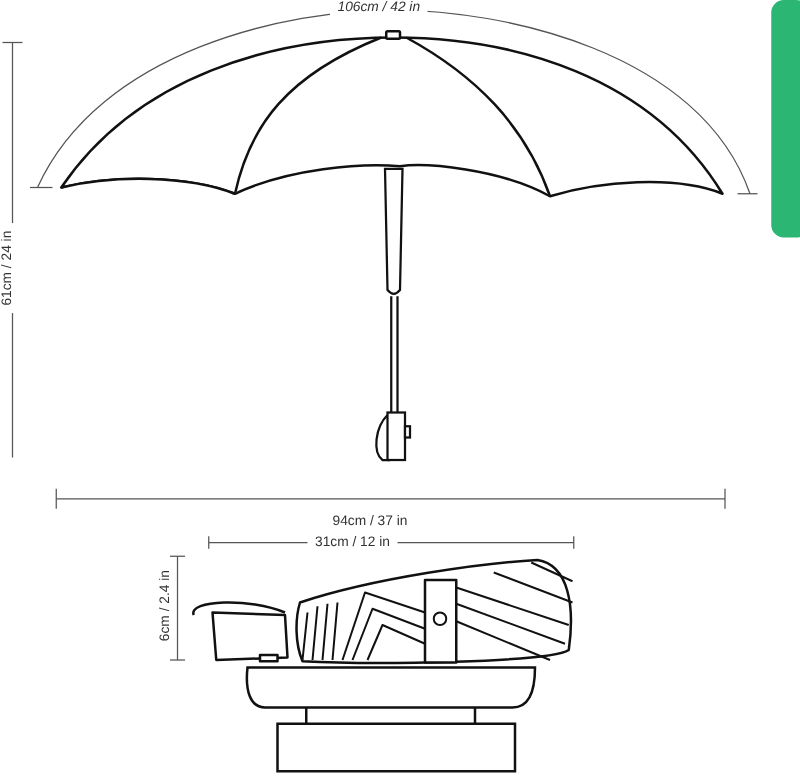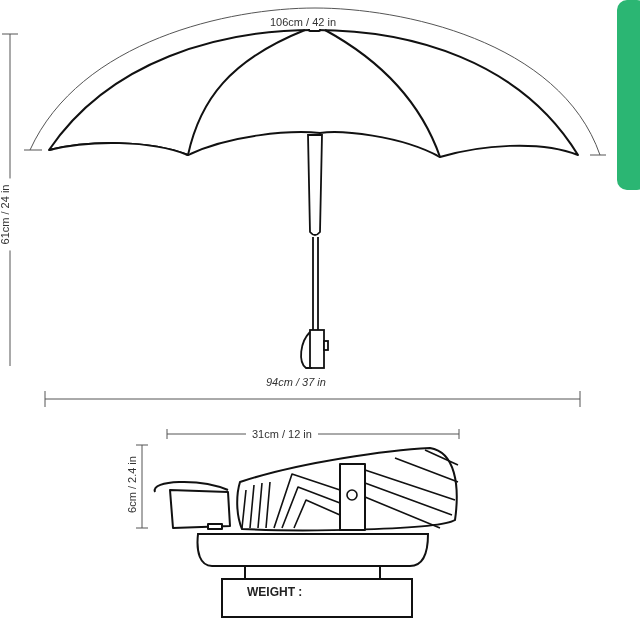--- a/index.html
+++ b/index.html
@@ -87,23 +87,22 @@
   </g>
 
   <g fill="#fff" stroke="#111" stroke-width="2">
     <path d="M198,534 L428,534 C428,552 424,566 410,566 L212,566 C200,566 196,552 198,534 Z"></path>
     <line x1="245" y1="566" x2="245" y2="580"></line>
     <line x1="380" y1="566" x2="380" y2="580"></line>
     <rect x="222" y="579" width="190" height="38"></rect>
   </g>
 </svg>
 
-<div class="dim-label" style="left:264px; top:16px;">106cm / 42 in</div>
+<div class="dim-label" style="left:264px; top:0px;font-style:italic;">106cm / 42 in</div>
 <div class="dim-label vert" style="left:-30px; top:208px;">61cm / 24 in</div>
-<div class="dim-label" style="left:260px; top:376px;font-style:italic;">94cm / 37 in</div>
+<div class="dim-label" style="left:260px; top:411px;">94cm / 37 in</div>
 <div class="dim-label" style="left:246px; top:428px;">31cm / 12 in</div>
 <div class="dim-label vert" style="left:98px; top:478px;">6cm / 2.4 in</div>
 
 <div class="weight-box">
-  <div class="weight-line">WEIGHT :</div>
 </div>
 
 <div class="green-tab" style="background:#2bb673;"></div>
 
 </body></html>

